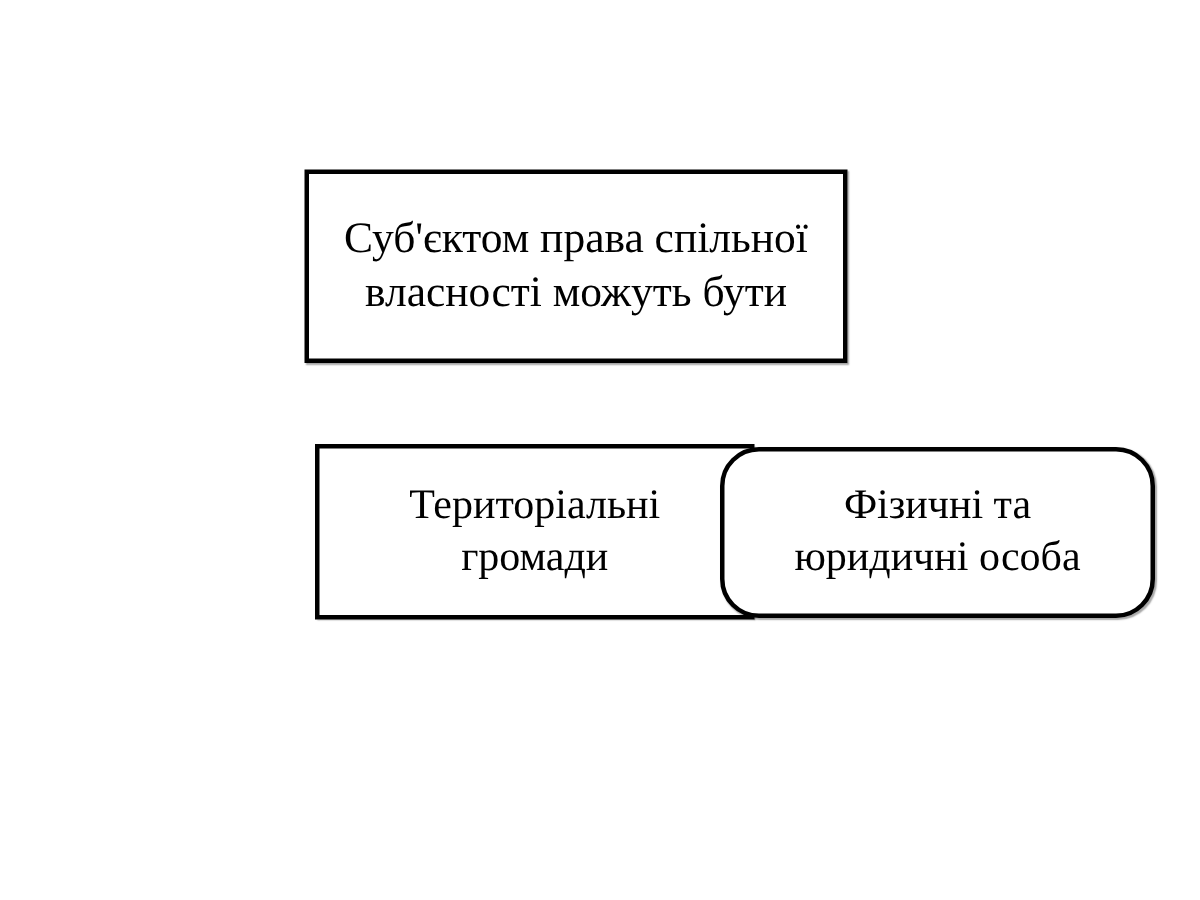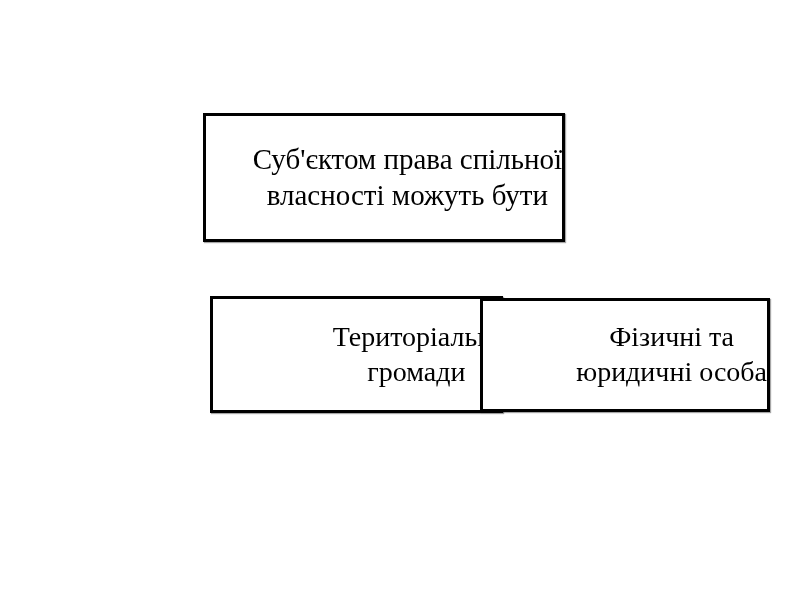--- a/index.html
+++ b/index.html
@@ -16,21 +16,21 @@
     font-family: "Liberation Serif", "DejaVu Serif", serif;
     color: #000000;
   }
   .box {
     position: absolute;
     box-sizing: border-box;
     border: 3px solid #000000;
     background: #ffffff;
     display: flex;
     align-items: center;
-    justify-content: flex-end;
+    justify-content: center;
     text-align: center;
     box-shadow: 1px 1px 1px rgba(0,0,0,0.35);
   }
   .box-text {
     white-space: pre-line;
     line-height: 1.24;
     color: #000000;
   }
   .box-root {
     left: 203px;
@@ -52,20 +52,21 @@
     width: 293px;
     height: 117px;
     font-size: 28px;
   }
   .box-osoby {
     left: 480px;
     top: 298px;
     width: 290px;
     height: 114px;
     font-size: 28px;
+    border-radius: 26px;
   }
 </style>
 </head>
 <body>
 
 <div class="canvas">
 
   <div class="box box-root">
     <span class="box-text">Суб'єктом права спільної
 власності можуть бути</span>

